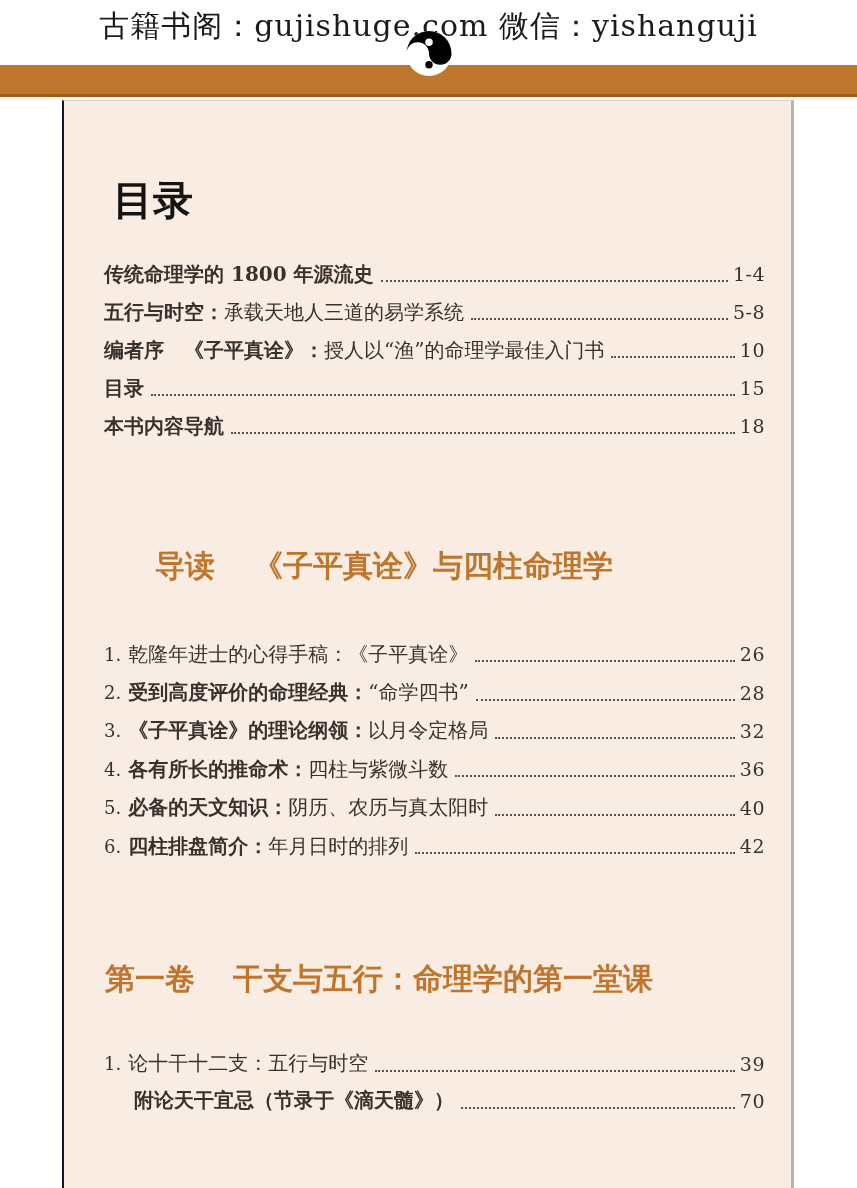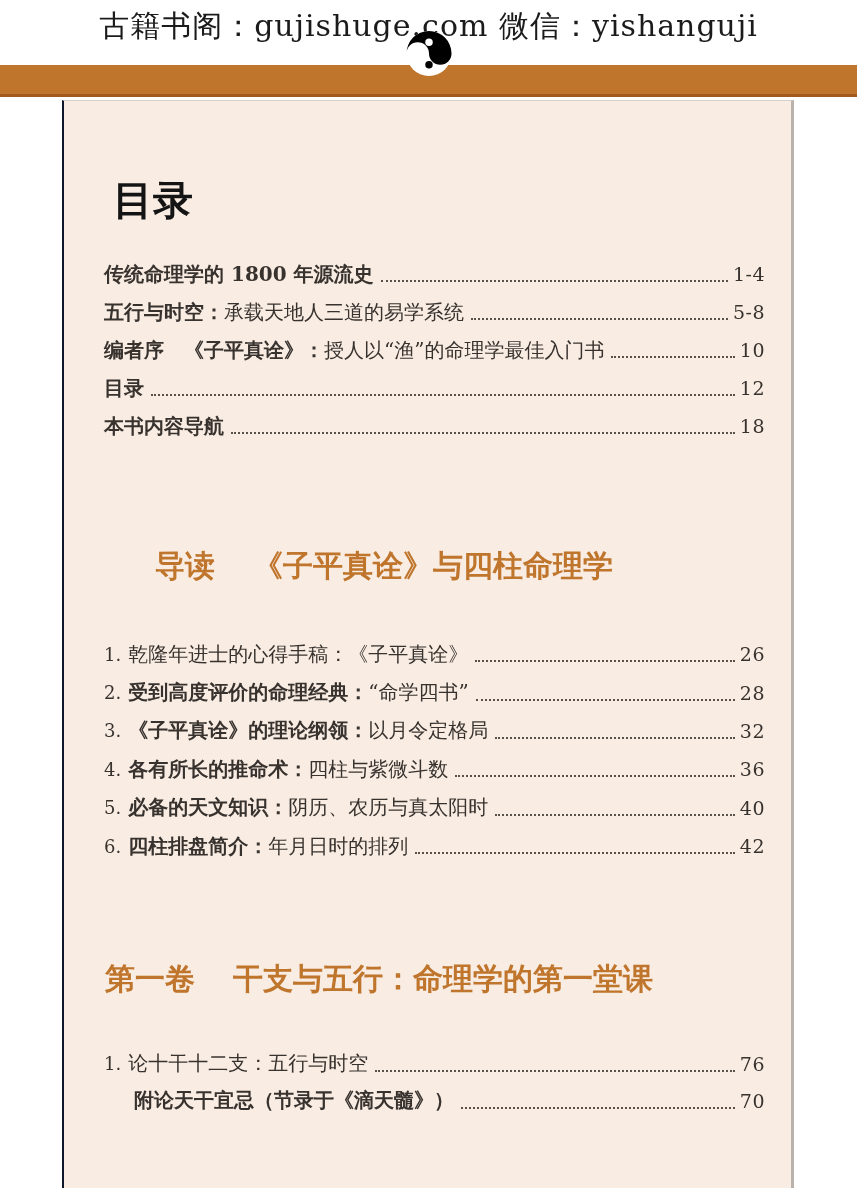--- a/index.html
+++ b/index.html
@@ -97,21 +97,21 @@
       </div>
       <div class="row">
         <span class="seg-bold">编者序　《子平真诠》：</span>
         <span class="seg-kai">授人以“渔”的命理学最佳入门书</span>
         <span class="leader"></span>
         <span class="pg">10</span>
       </div>
       <div class="row">
         <span class="seg-bold">目录</span>
         <span class="leader"></span>
-        <span class="pg">12</span>
+        <span class="pg">15</span>
       </div>
       <div class="row">
         <span class="seg-bold">本书内容导航</span>
         <span class="leader"></span>
         <span class="pg">18</span>
       </div>
     </div>
 
   <div id="heading1" class="section-heading">
     <span class="sec-label">导读</span><span>《子平真诠》与四柱命理学</span>
@@ -163,21 +163,21 @@
 
   <div id="heading2" class="section-heading">
     <span class="sec-label">第一卷</span><span>干支与五行：命理学的第一堂课</span>
   </div>
 
   <div id="list-sec2" class="toc-list">
       <div class="row">
         <span class="num">1.</span>
         <span class="seg-kai">论十干十二支：五行与时空</span>
         <span class="leader"></span>
-        <span class="pg">76</span>
+        <span class="pg">39</span>
       </div>
       <div class="row indent">
         <span class="seg-bold">附论天干宜忌（节录于《滴天髓》）</span>
         <span class="leader"></span>
         <span class="pg">70</span>
       </div>
     </div>
 </div>
 
 </body></html>

